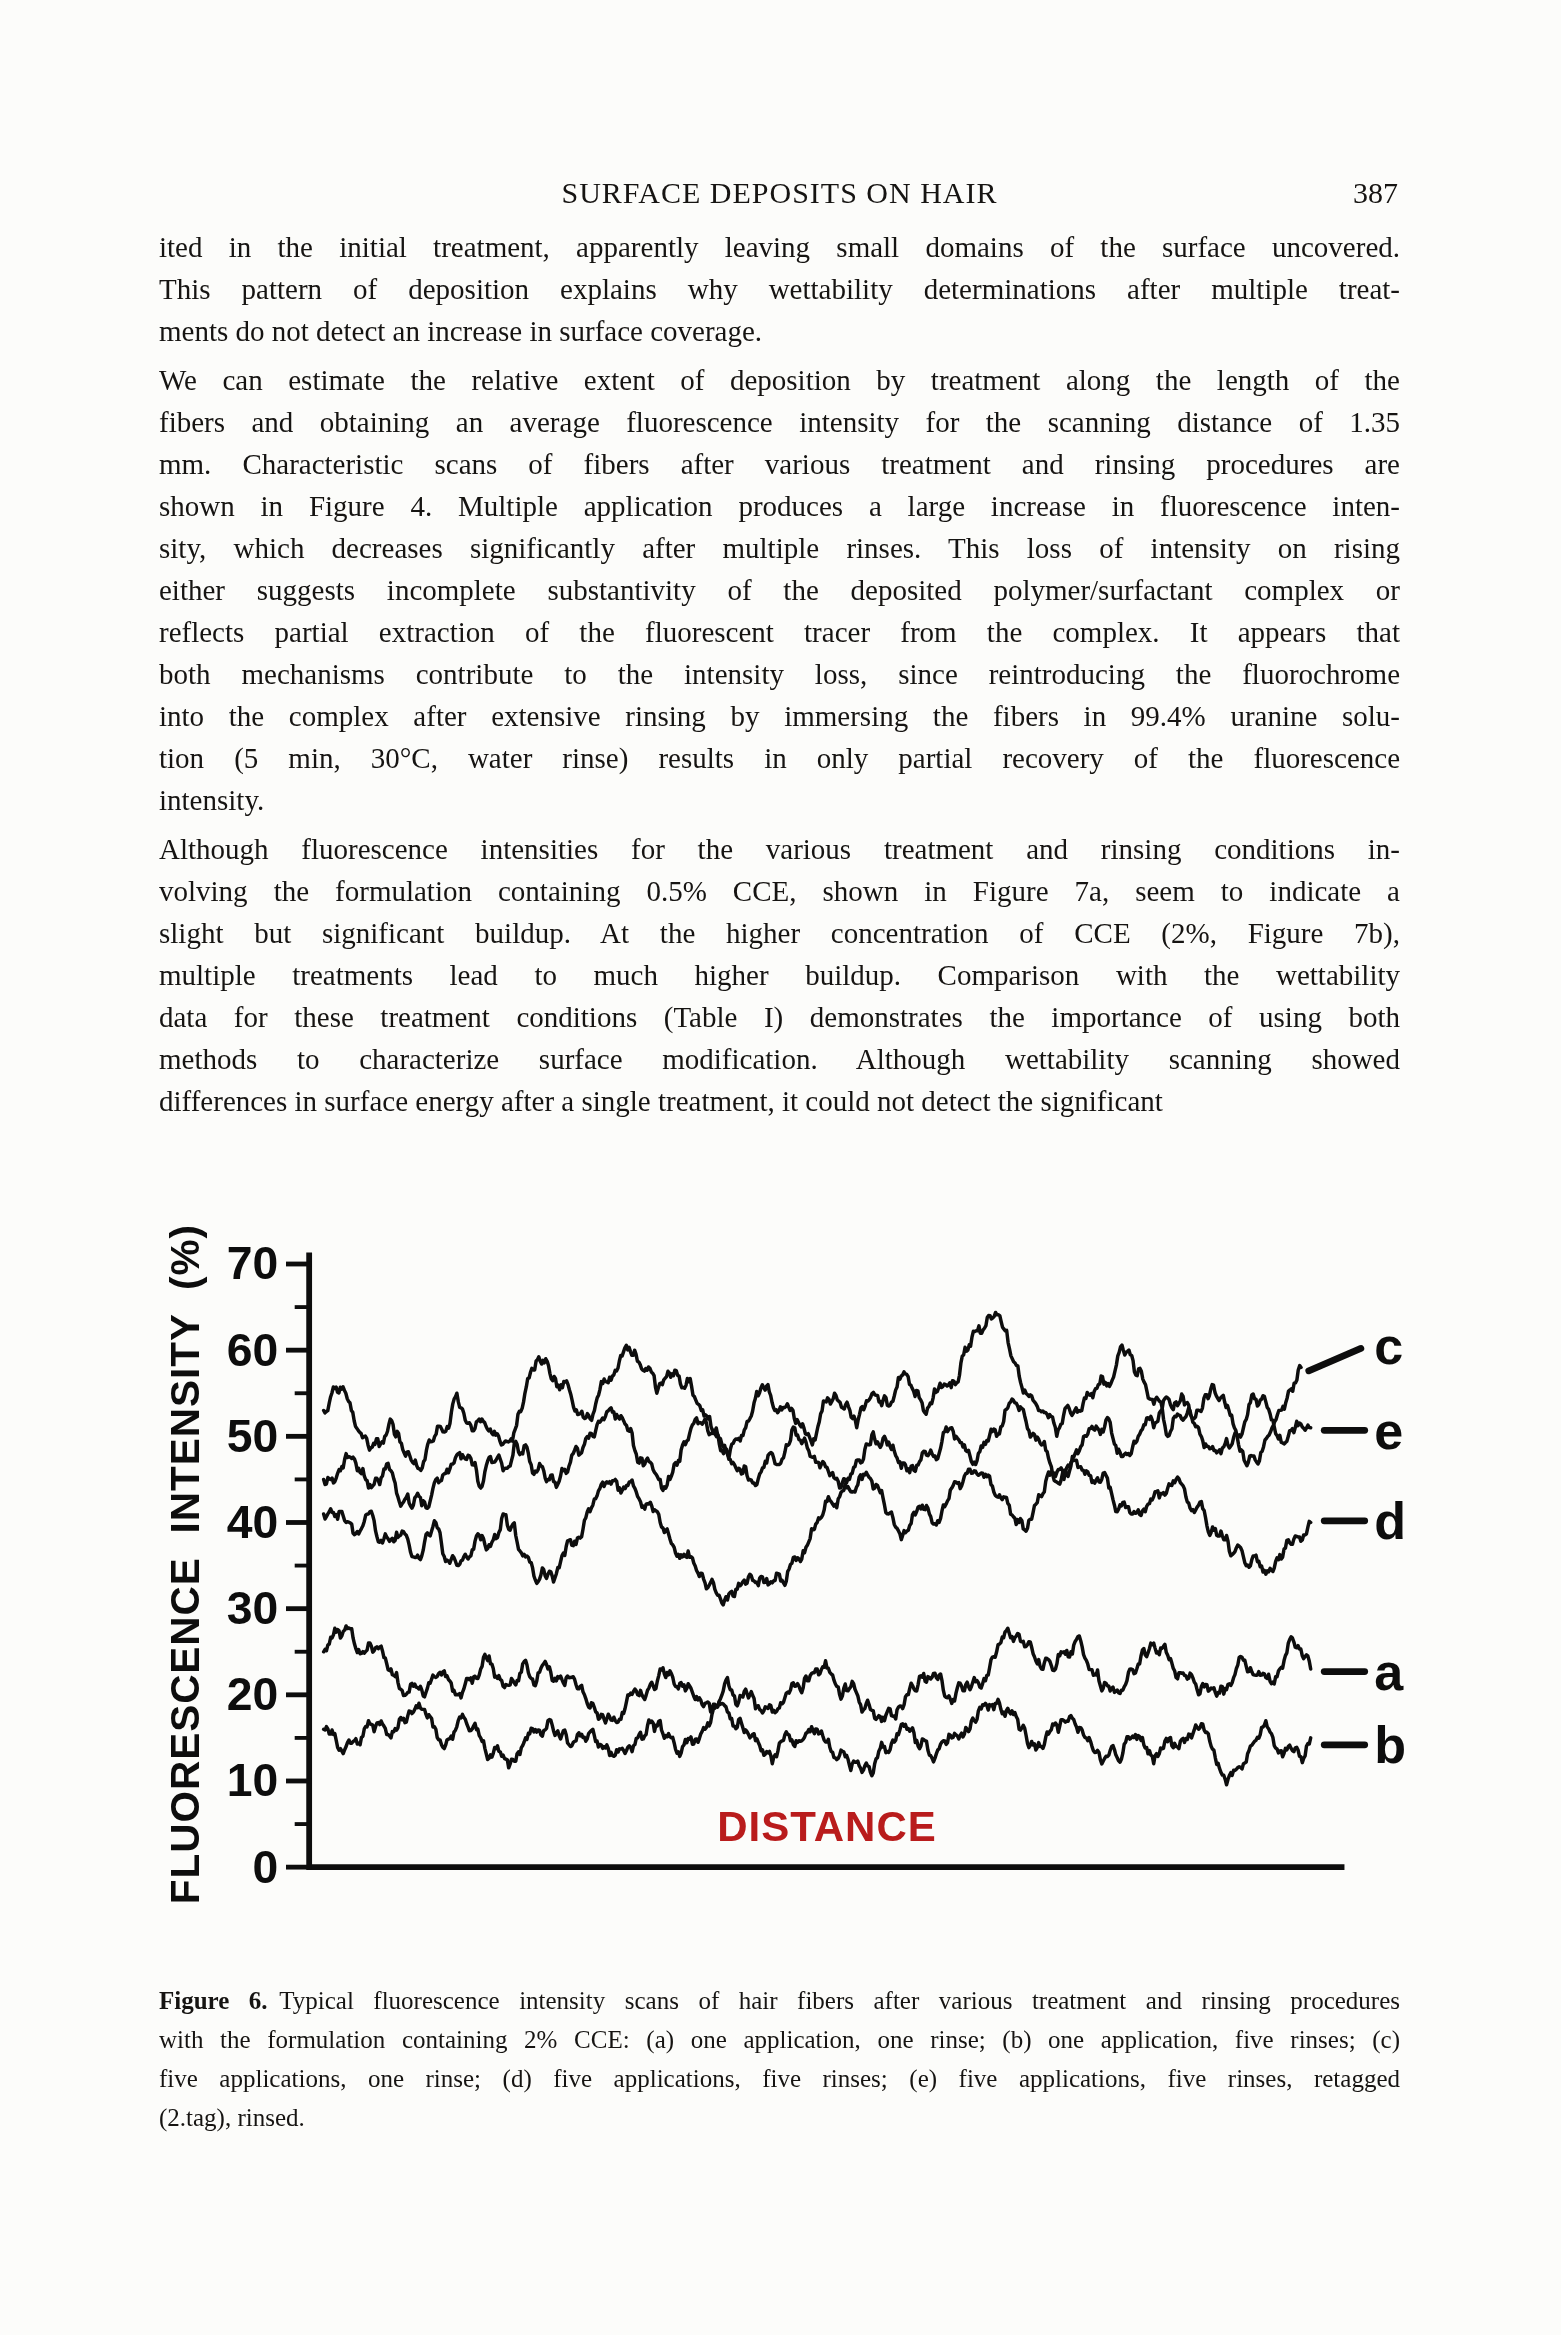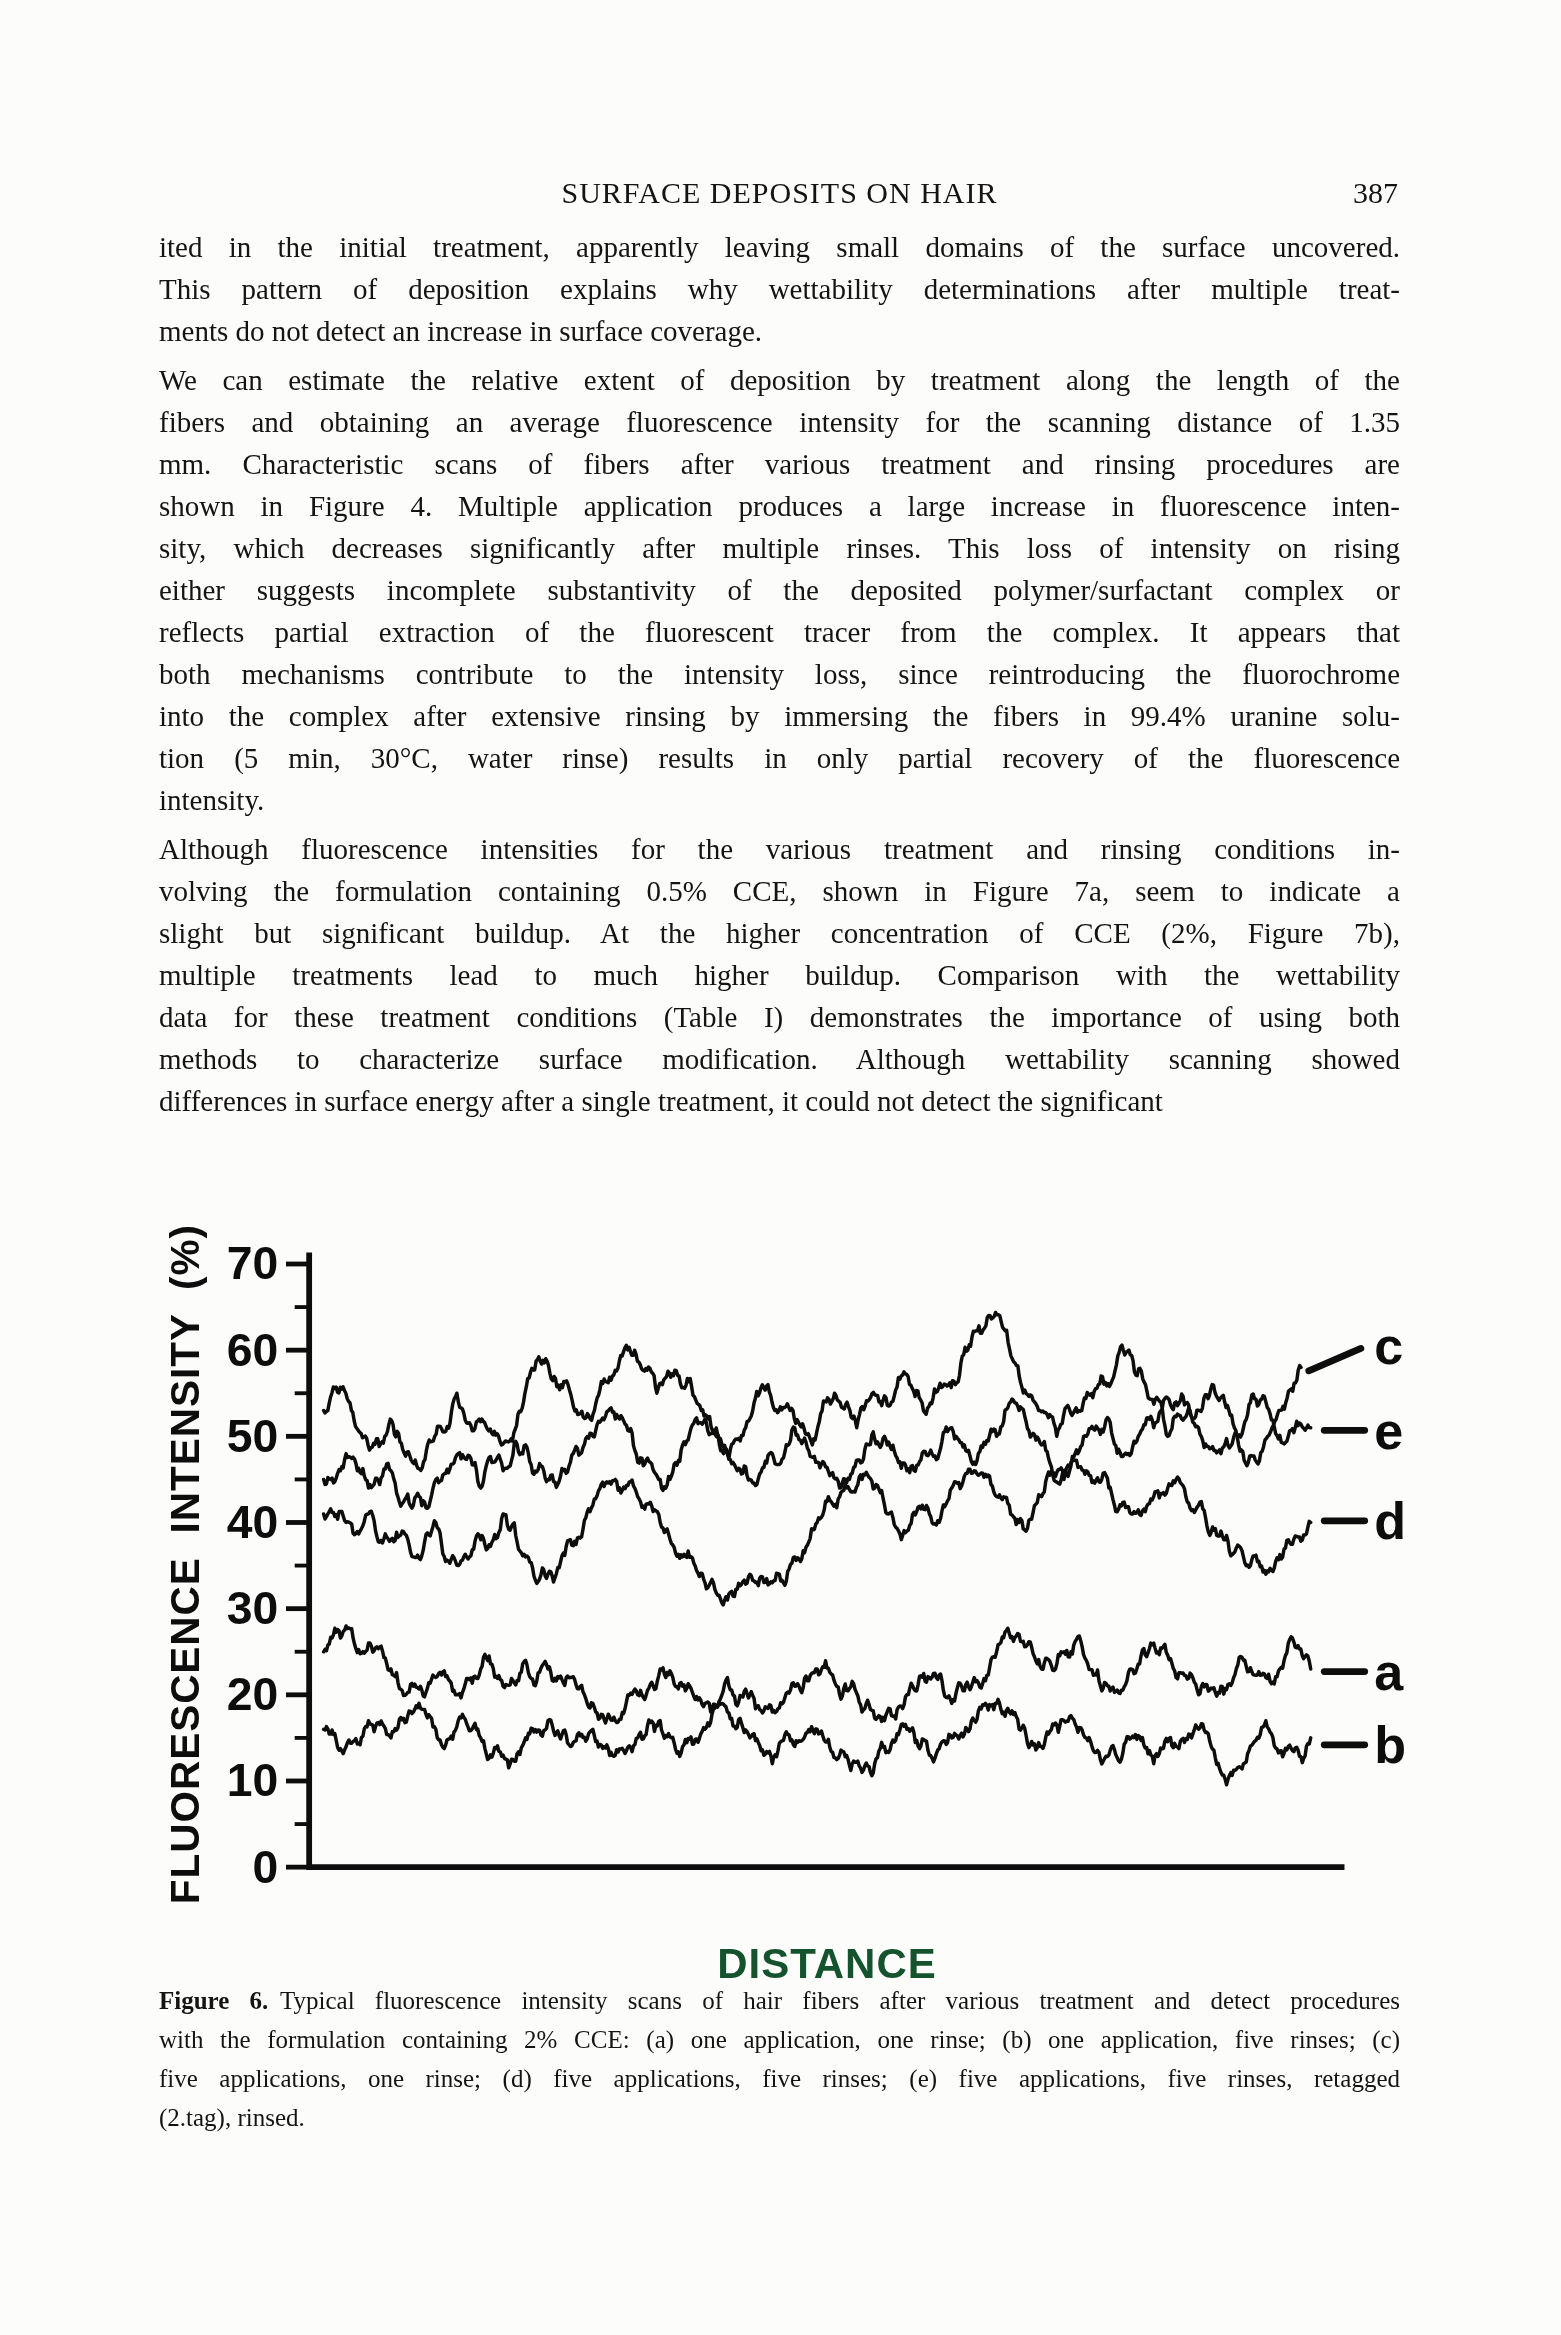--- a/index.html
+++ b/index.html
@@ -17,23 +17,23 @@
   .para { margin:0 0 6.8px 0; }
   .tline { white-space:nowrap; text-align:justify; text-align-last:justify; }
   .tline.lastline { text-align-last:left; }
 
   .figure-wrap { position:absolute; top:1212px; left:0; width:1561px; height:714px; }
   svg text { fill:#0d0d0d; }
   .tickNum { font:bold 48px "Liberation Sans", sans-serif; }
   .yLbl    { font:bold 42px "Liberation Sans", sans-serif; letter-spacing:1px; word-spacing:12px; }
   .serLbl  { font:bold 54px "Liberation Sans", sans-serif; }
 
-  .fig-xlabel { position:absolute; top:1940px; left:309px; width:1036px;
+  .fig-xlabel { position:absolute; top:1803px; left:309px; width:1036px;
     text-align:center; font:bold 42px "Liberation Sans", sans-serif;
-    letter-spacing:1px; color:#14532d; }
+    letter-spacing:1px; color:#b91c1c; }
 
   .caption { position:absolute; top:1981px; left:159px; width:1241px;
              font-size:25px; line-height:39px; }
   .cap-line { white-space:nowrap; text-align:justify; text-align-last:justify; }
   .cap-line.lastline { text-align-last:left; }
   .capbold { font-weight:bold; }
   .capgap { display:inline-block; width:11.6px; }
 </style>
 </head>
 <body>
@@ -126,20 +126,20 @@
           <text x="1424" y="1750.289" class="serLbl">a</text>
           <line x1="1372" y1="1807.194" x2="1414" y2="1807.194" stroke="#0d0d0d" stroke-width="7" stroke-linecap="round"></line>
           <text x="1424" y="1826.194" class="serLbl">b</text>
         </g>
     </svg>
   </div>
 
   <div class="fig-xlabel">DISTANCE</div>
 
   <div class="caption" id="caption">
-    <div class="cap-line"><span class="capbold">Figure 6.</span><span class="capgap"></span><span>Typical fluorescence intensity scans of hair fibers after various treatment and detect procedures</span></div>
+    <div class="cap-line"><span class="capbold">Figure 6.</span><span class="capgap"></span><span>Typical fluorescence intensity scans of hair fibers after various treatment and rinsing procedures</span></div>
   <div class="cap-line">with the formulation containing 2% CCE: (a) one application, one rinse; (b) one application, five rinses; (c)</div>
       <div class="cap-line">five applications, one rinse; (d) five applications, five rinses; (e) five applications, five rinses, retagged</div>
       <div class="cap-line lastline">(2.tag), rinsed.</div>
     </div>
 
 </div>
 
 
 </body></html>

